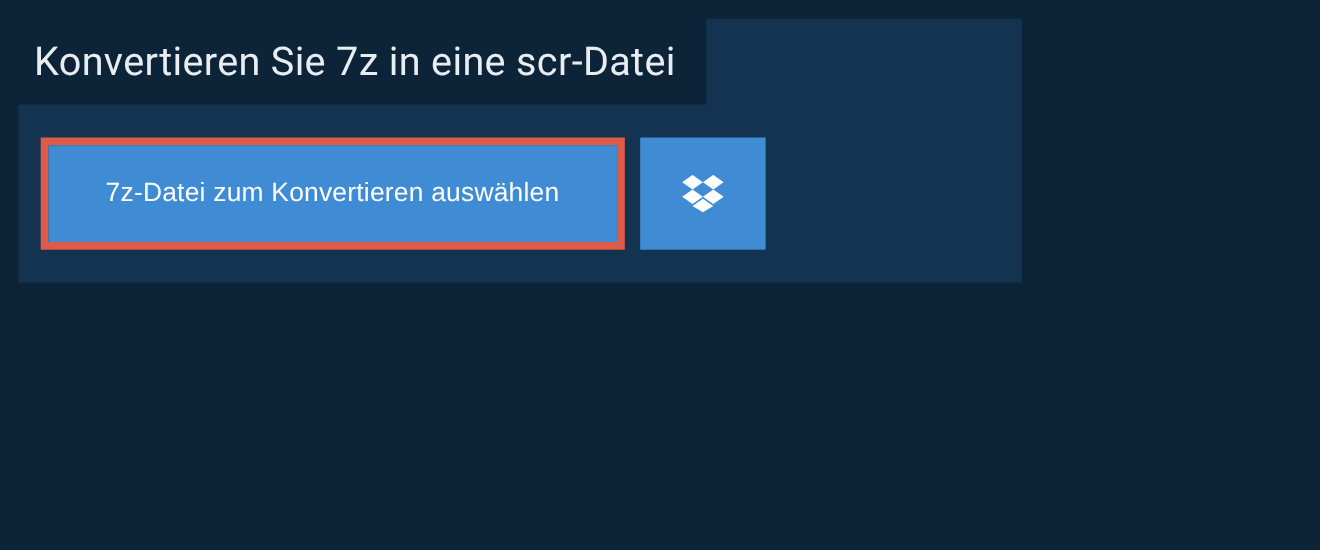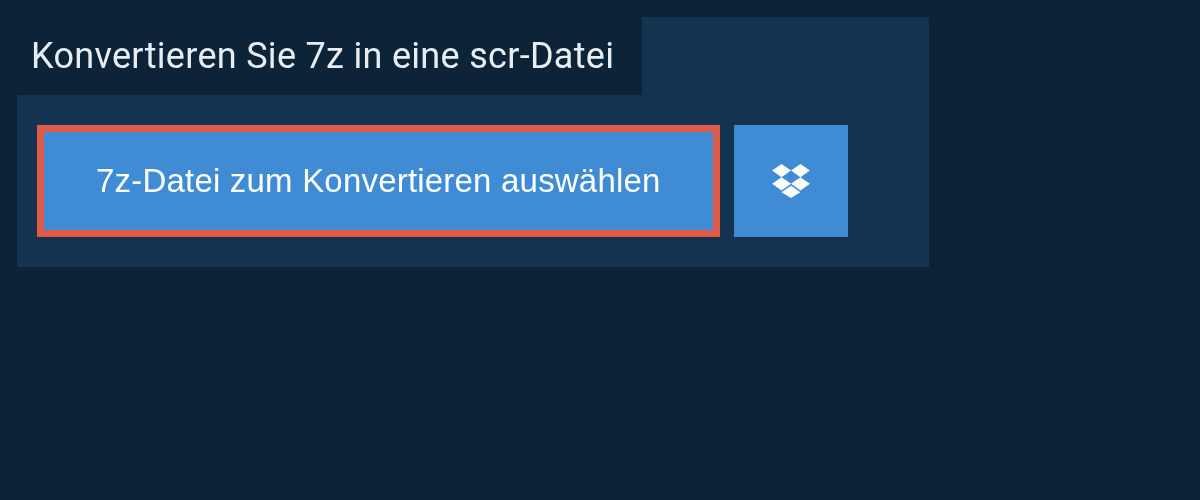--- a/index.html
+++ b/index.html
@@ -38,21 +38,21 @@
       padding: 30px 20px 30px 20px;
       gap: 14px;
     }
     .select-button-wrapper {
       border: 7px solid #e05a48;
       display: inline-flex;
     }
     .select-button {
       background-color: #3f8cd5;
       color: #ffffff;
-      font-size: 33px;
+      font-size: 24px;
       font-weight: 400;
       padding: 30px 52px;
       border: none;
       cursor: pointer;
       letter-spacing: 0.2px;
       white-space: nowrap;
     }
     .dropbox-button {
       background-color: #3f8cd5;
       border: none;

